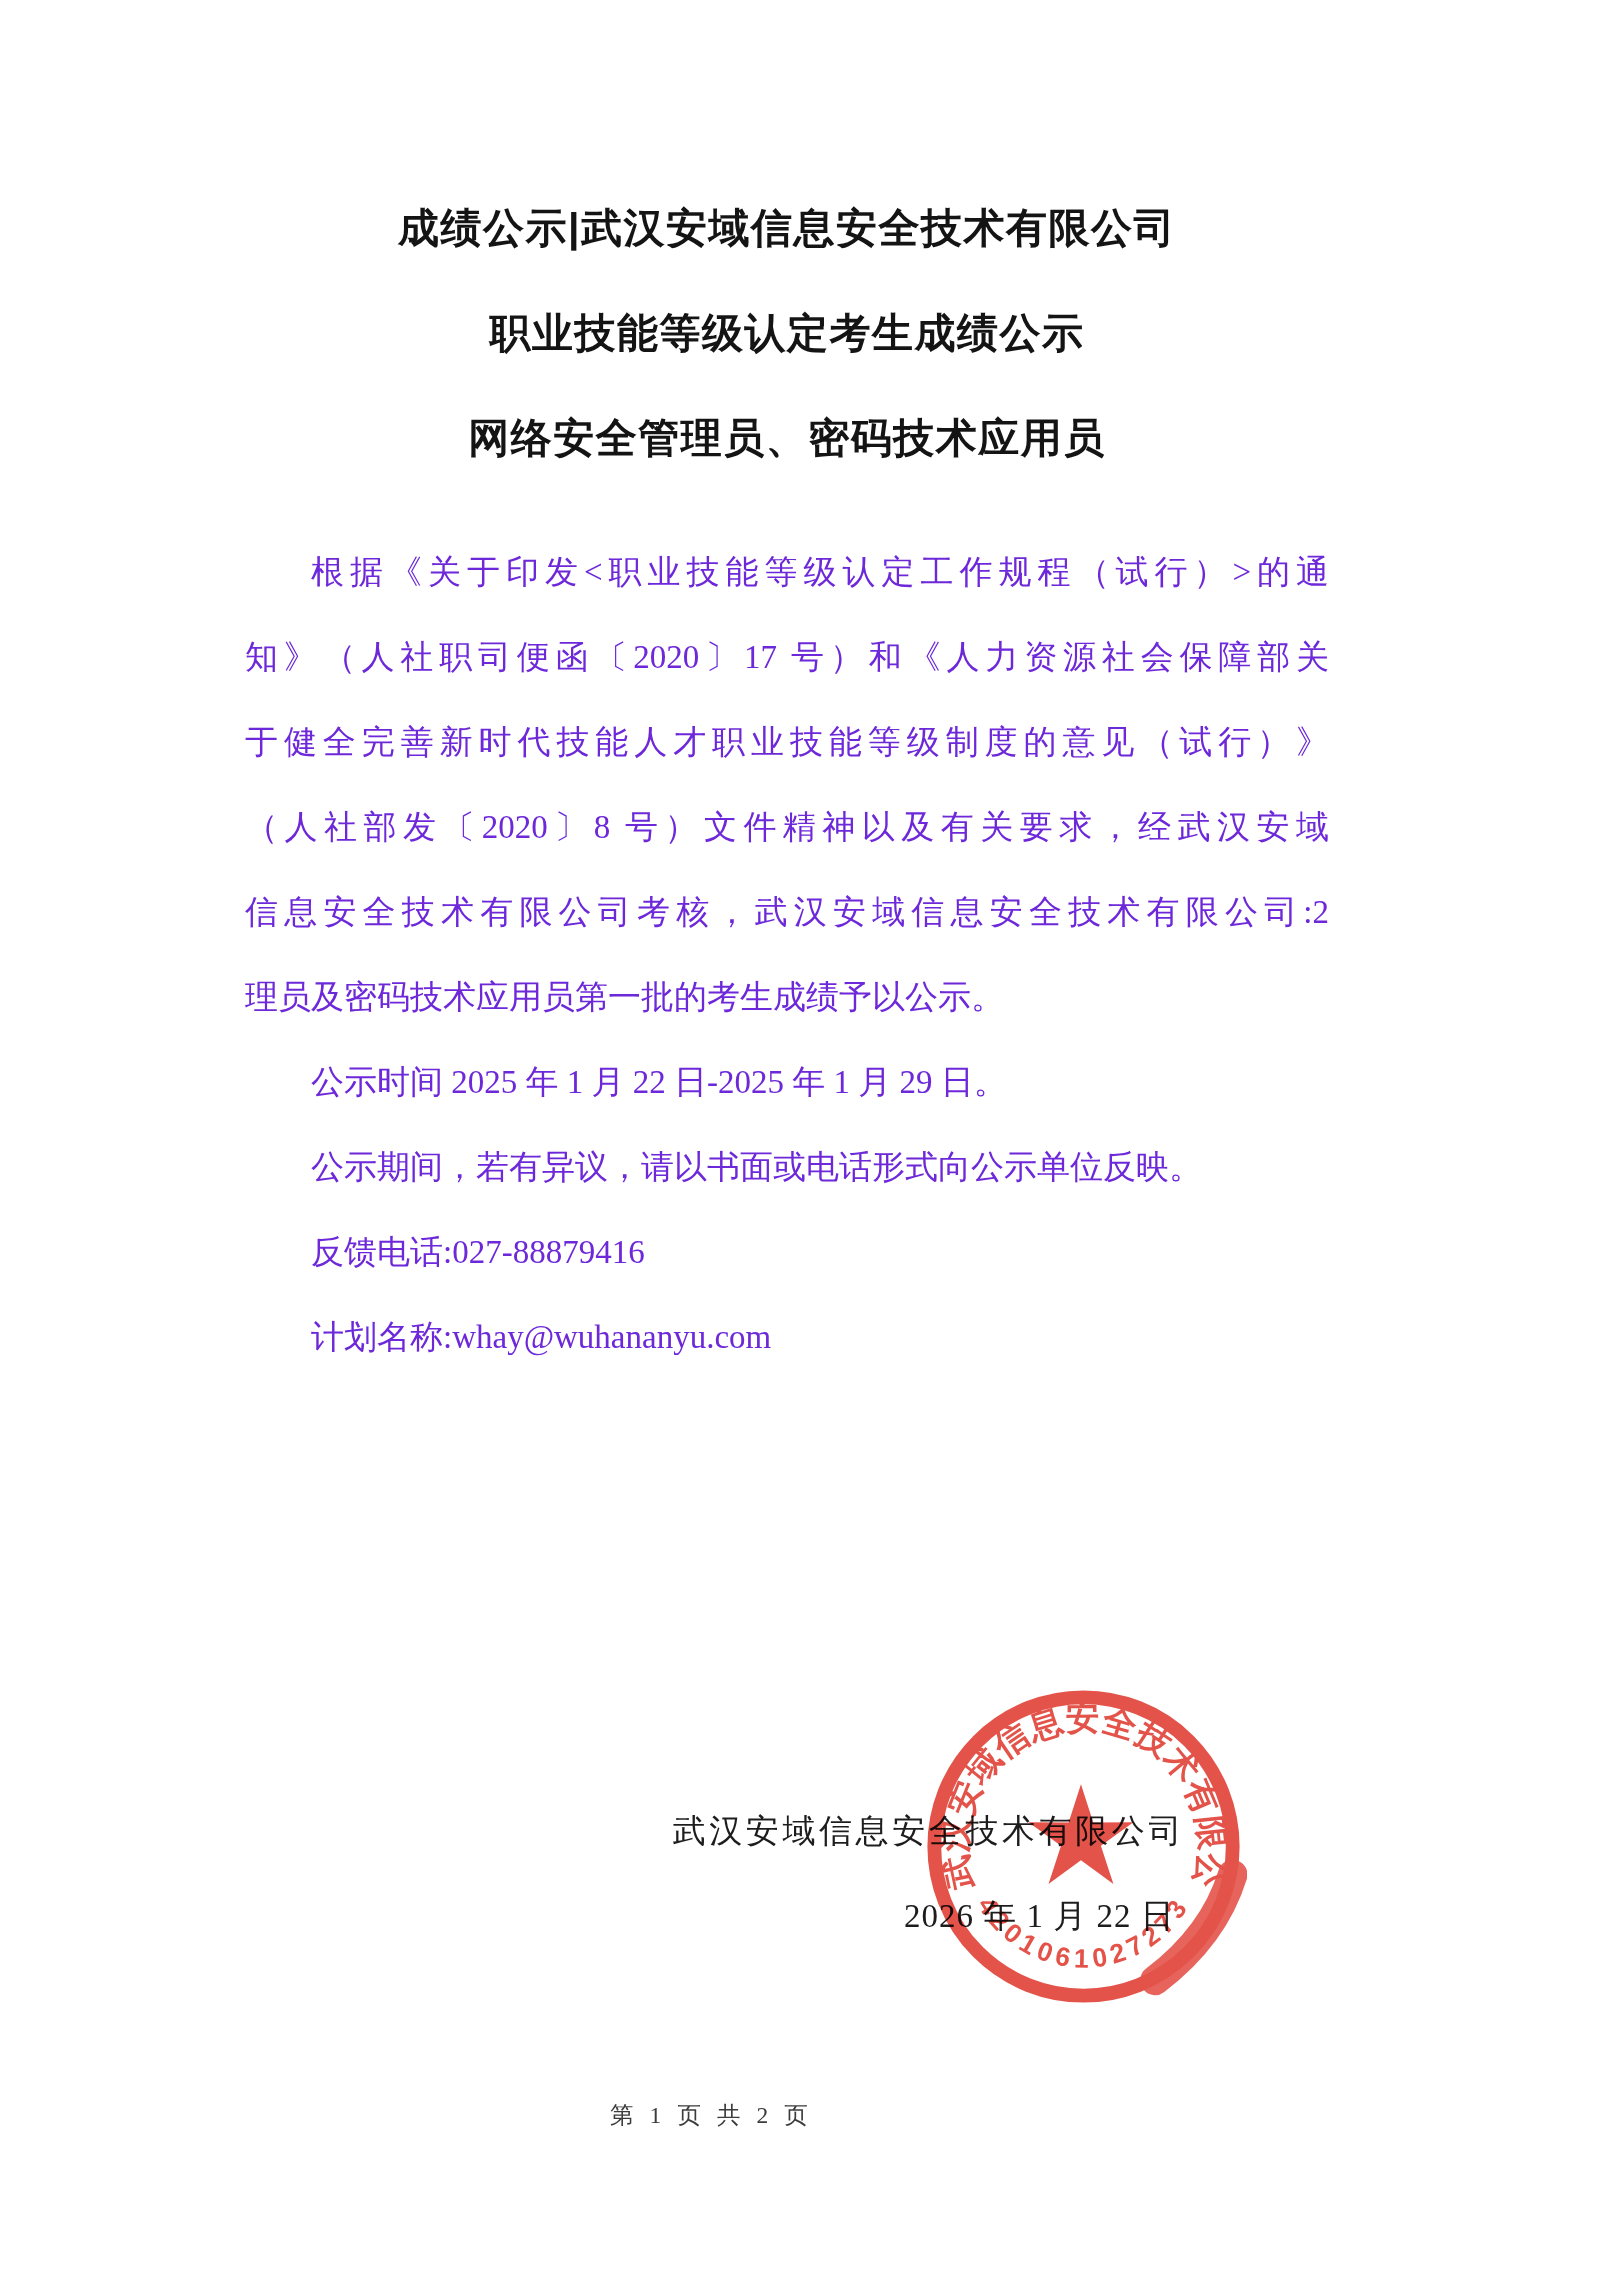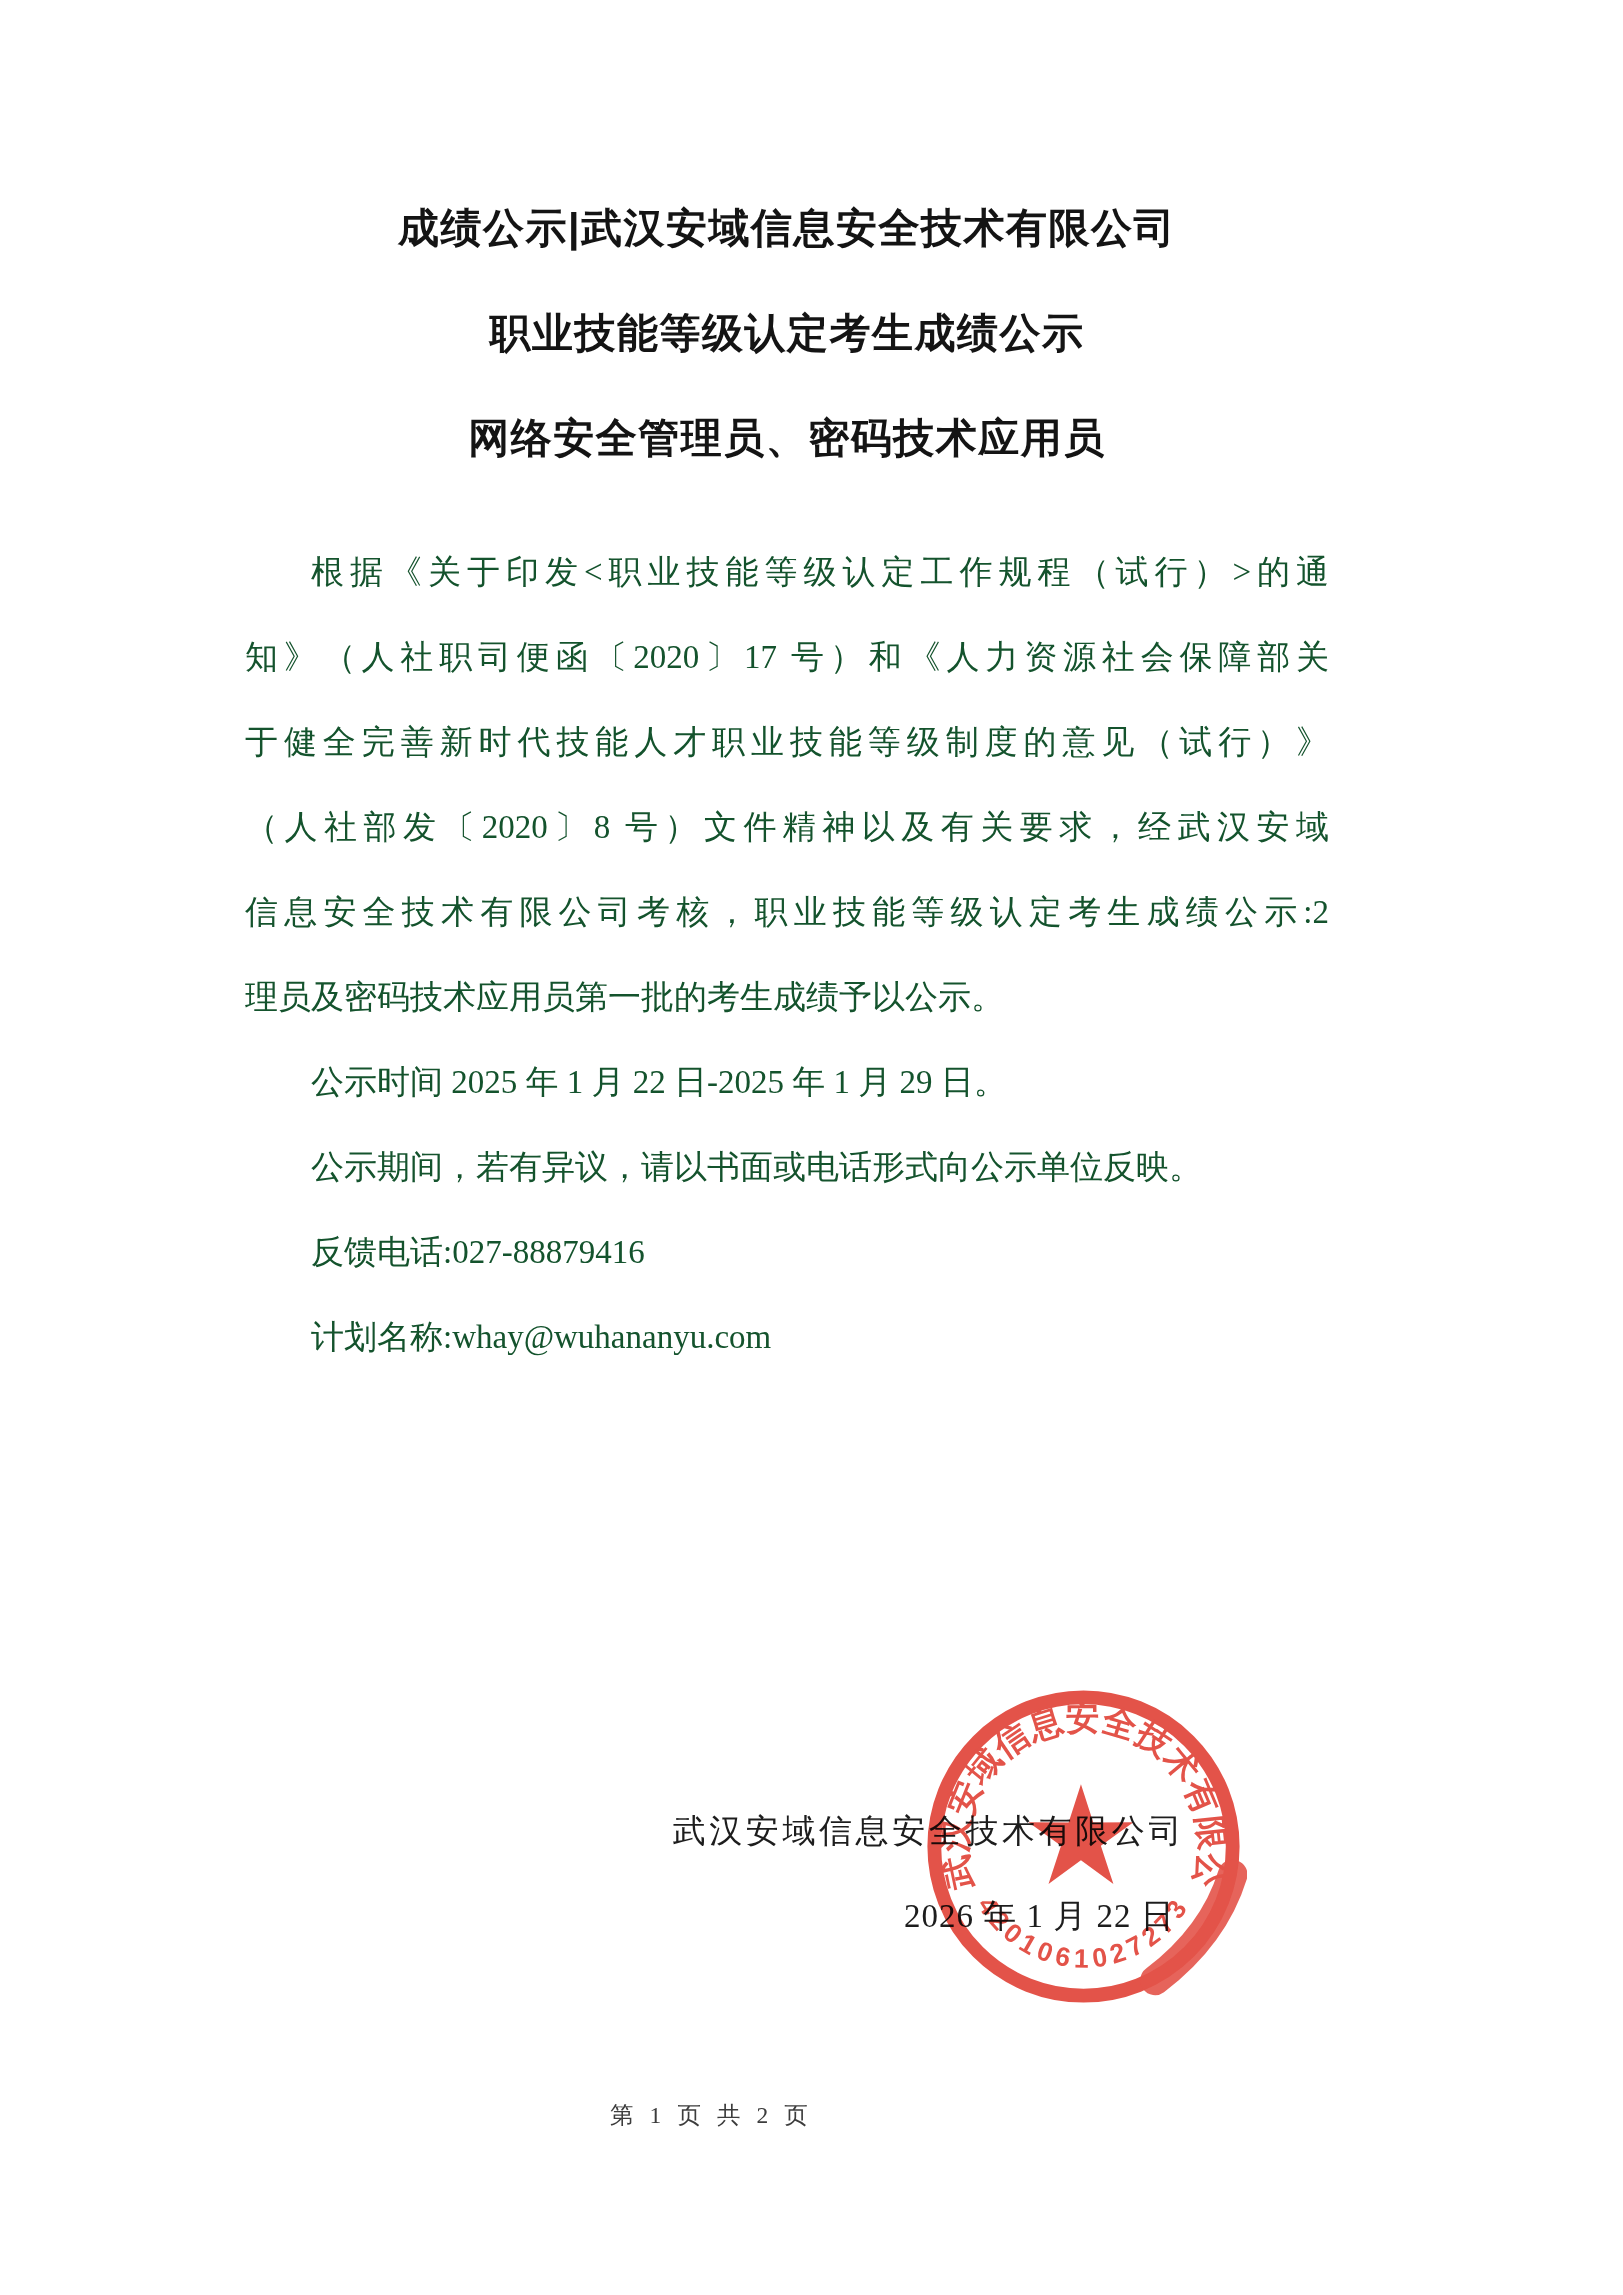--- a/index.html
+++ b/index.html
@@ -15,21 +15,21 @@
   .titles{
     position:absolute;left:245px;top:176px;width:1084px;
     text-align:center;
     font-family:"Liberation Sans", sans-serif;
     font-weight:700;color:#141414;
   }
   .title-line{height:105px;line-height:105px;font-size:41px;letter-spacing:1.5px;white-space:nowrap;}
   
   .body{
     position:absolute;left:245px;top:530px;width:1084px;
-    font-size:33px;color:#14532d;
+    font-size:33px;color:#6d28d9;
   }
   .line{height:85px;line-height:85px;text-align:justify;}
   .line.j{text-align-last:justify;}
   .line.ind{text-indent:66px;}
   
   .sig{
     position:absolute;right:294px;top:1789px;
     text-align:right;font-size:33px;color:#1d1d1d;z-index:3;
   }
   .sig-company{height:85px;line-height:85px;letter-spacing:3.6px;white-space:nowrap;}
@@ -60,21 +60,21 @@
     <div class="title-line">成绩公示|武汉安域信息安全技术有限公司</div>
     <div class="title-line">职业技能等级认定考生成绩公示</div>
     <div class="title-line">网络安全管理员、密码技术应用员</div>
   </div>
 
   <div class="body">
     <div class="line j ind">根据《关于印发&lt;职业技能等级认定工作规程（试行）&gt;的通</div>
     <div class="line j">知》（人社职司便函〔2020〕17 号）和《人力资源社会保障部关</div>
     <div class="line j">于健全完善新时代技能人才职业技能等级制度的意见（试行）》</div>
     <div class="line j">（人社部发〔2020〕8 号）文件精神以及有关要求，经武汉安域</div>
-    <div class="line j">信息安全技术有限公司考核，职业技能等级认定考生成绩公示:2</div>
+    <div class="line j">信息安全技术有限公司考核，武汉安域信息安全技术有限公司:2</div>
     <div class="line">理员及密码技术应用员第一批的考生成绩予以公示。</div>
     <div class="line ind">公示时间 2025 年 1 月 22 日-2025 年 1 月 29 日。</div>
     <div class="line ind">公示期间，若有异议，请以书面或电话形式向公示单位反映。</div>
     <div class="line ind">反馈电话:027-88879416</div>
     <div class="line ind">计划名称:whay@wuhananyu.com</div>
   </div>
 
   <div class="sig">
     <div class="sig-company">武汉安域信息安全技术有限公司</div>
     <div class="sig-date">2026 年 1 月 22 日</div>

